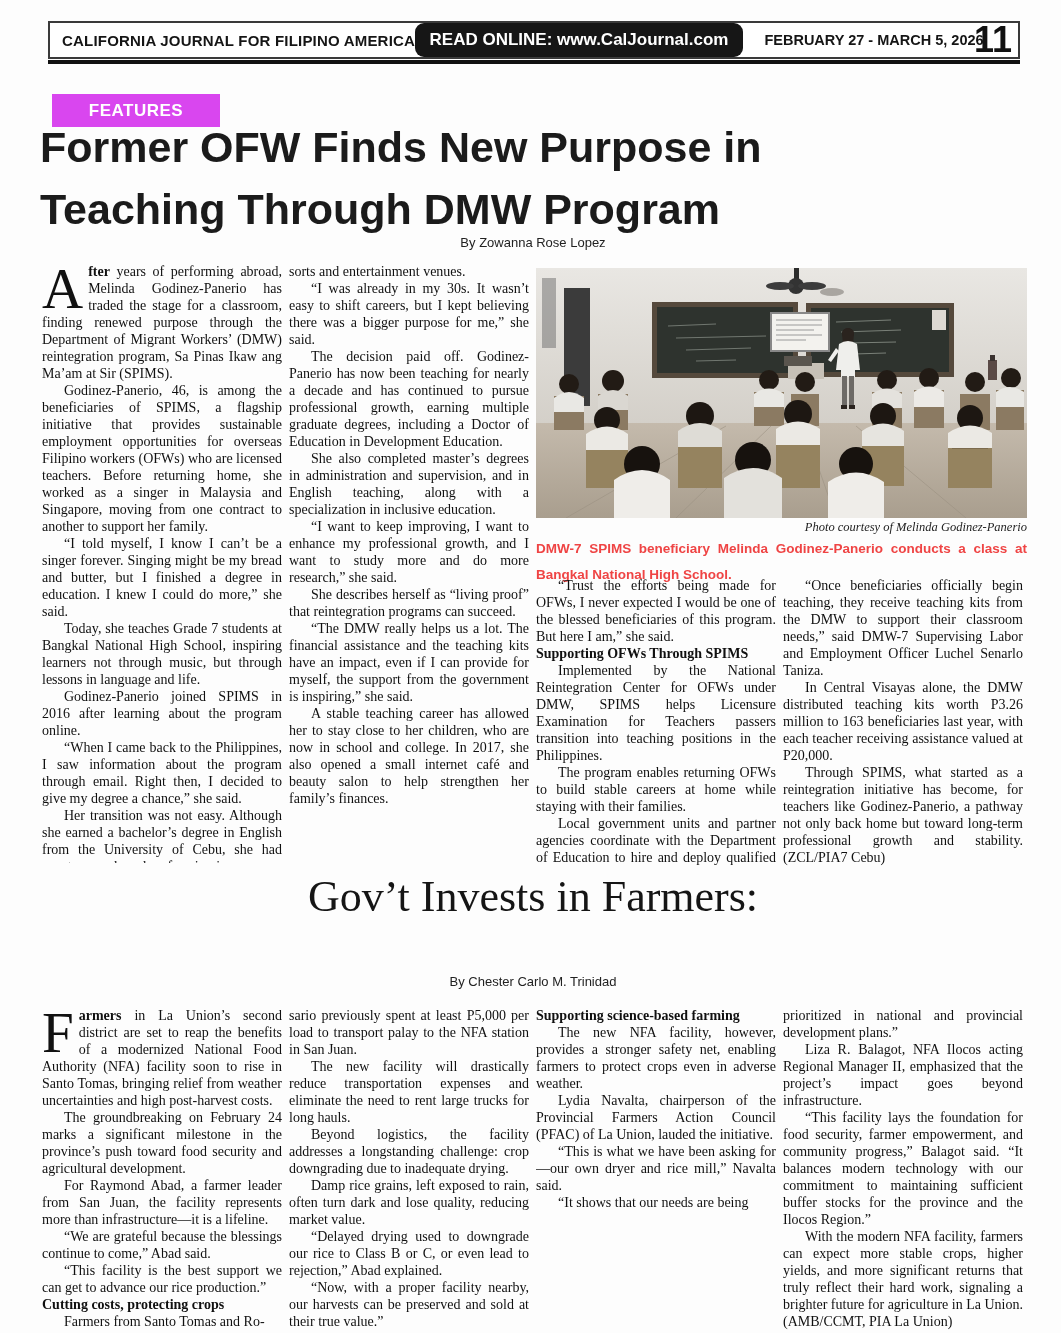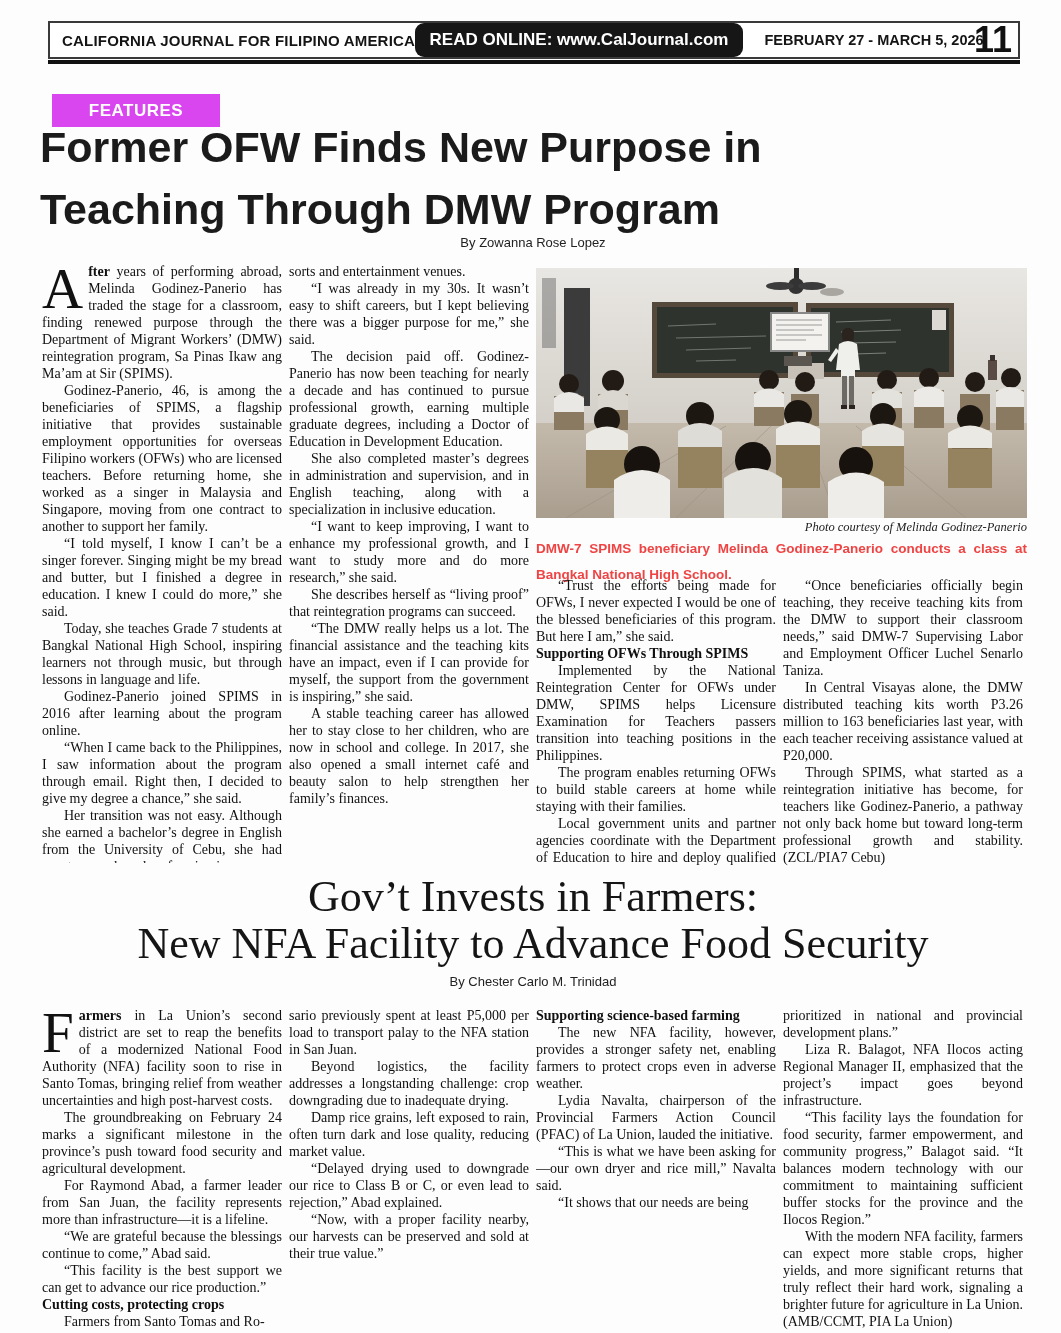--- a/index.html
+++ b/index.html
@@ -258,35 +258,35 @@
     <p class="para">Local government units and partner agencies coordinate with the Department of Education to hire and deploy qualified applicants.</p>
   </div>
 <div class="col a1c4">
     <p class="para">“Once beneficiaries officially begin teaching, they receive teaching kits from the DMW to support their classroom needs,” said DMW-7 Supervising Labor and Employment Officer Luchel Senarlo Taniza.</p>
     <p class="para">In Central Visayas alone, the DMW distributed teaching kits worth P3.26 million to 163 beneficiaries last year, with each teacher receiving assistance valued at P20,000.</p>
     <p class="para">Through SPIMS, what started as a reintegration initiative has become, for teachers like Godinez-Panerio, a pathway not only back home but toward long-term professional growth and stability. (ZCL/PIA7 Cebu)</p>
   </div>
 
 <div class="headline2">
   <span>Gov’t Invests in Farmers:</span><br>
-  <span>New NFA Facility to Advance Food Security</span>
 </div>
 <div class="byline byline2">By Chester Carlo M. Trinidad</div>
 
 <div class="col a2c1">
     <p class="para first"><span class="dropcap">F</span><b>armers</b> in La Union’s second district are set to reap the benefits of a modernized National Food Authority (NFA) facility soon to rise in Santo Tomas, bringing relief from weather uncertainties and high post-harvest costs.</p>
     <p class="para">The groundbreaking on February 24 marks a significant milestone in the province’s push toward food security and agricultural development.</p>
     <p class="para">For Raymond Abad, a farmer leader from San Juan, the facility represents more than infrastructure—it is a lifeline.</p>
     <p class="para">“We are grateful because the blessings continue to come,” Abad said.</p>
     <p class="para">“This facility is the best support we can get to advance our rice production.”</p>
     <p class="para subhead">Cutting costs, protecting crops</p>
     <p class="para">Farmers from Santo Tomas and Ro-</p>
   </div>
 <div class="col a2c2">
     <p class="para cont">sario previously spent at least P5,000 per load to transport palay to the NFA station in San Juan.</p>
+    <p class="para">The new facility will drastically reduce transportation expenses and eliminate the need to rent large trucks for long hauls.</p>
     <p class="para">Beyond logistics, the facility addresses a longstanding challenge: crop downgrading due to inadequate drying.</p>
     <p class="para">Damp rice grains, left exposed to rain, often turn dark and lose quality, reducing market value.</p>
     <p class="para">“Delayed drying used to downgrade our rice to Class B or C, or even lead to rejection,” Abad explained.</p>
     <p class="para">“Now, with a proper facility nearby, our harvests can be preserved and sold at their true value.”</p>
   </div>
 <div class="col a2c3">
     <p class="para subhead">Supporting science-based farming</p>
     <p class="para">The new NFA facility, however, provides a stronger safety net, enabling farmers to protect crops even in adverse weather.</p>
     <p class="para">Lydia Navalta, chairperson of the Provincial Farmers Action Council (PFAC) of La Union, lauded the initiative.</p>
     <p class="para">“This is what we have been asking for—our own dryer and rice mill,” Navalta said.</p>

